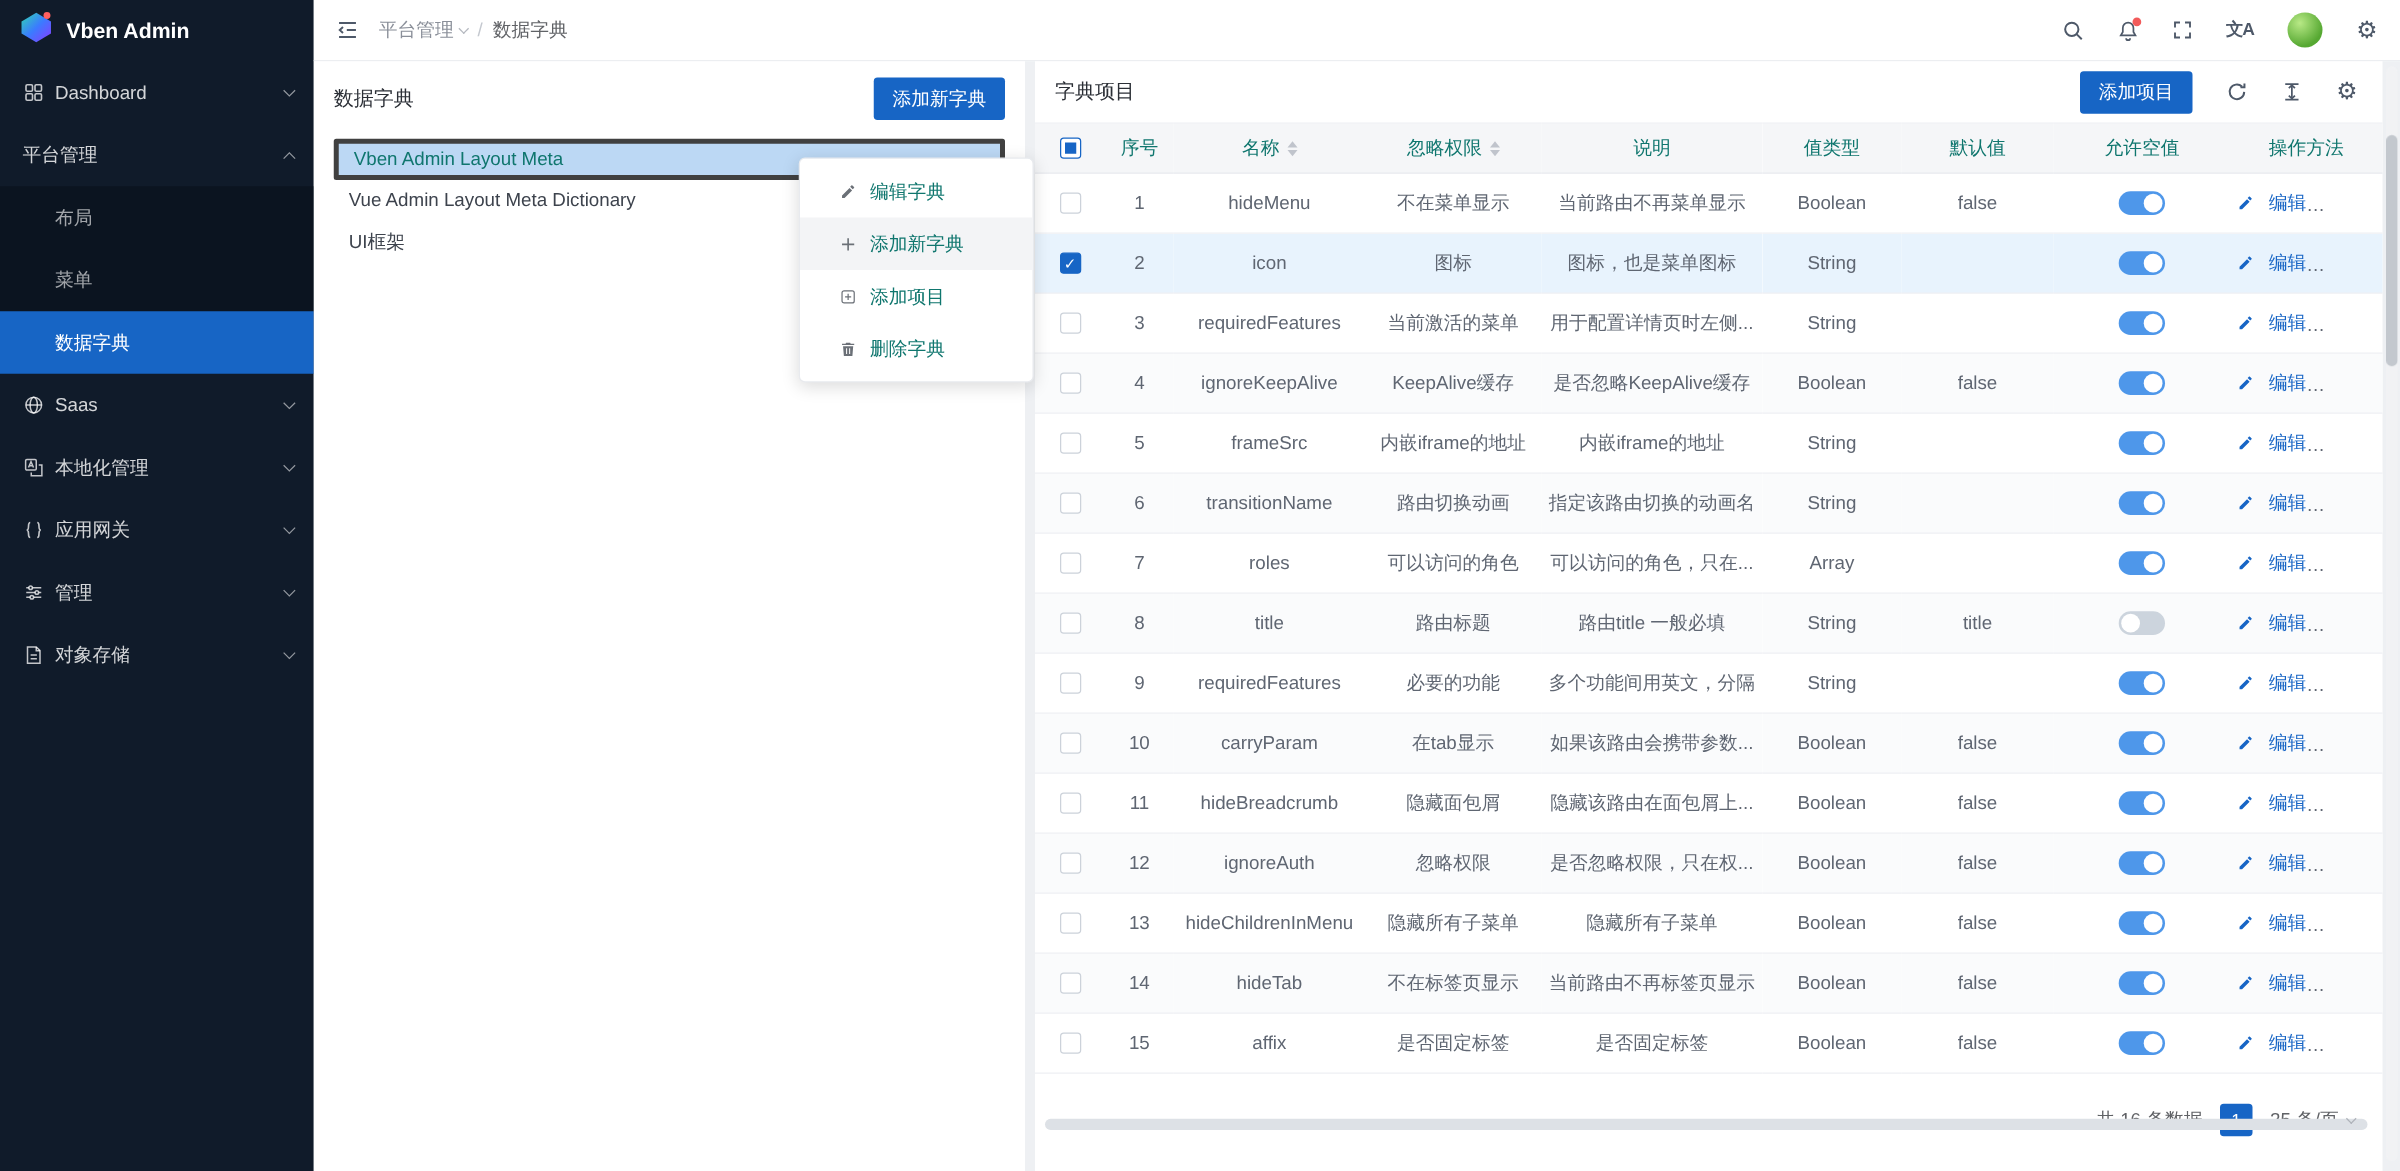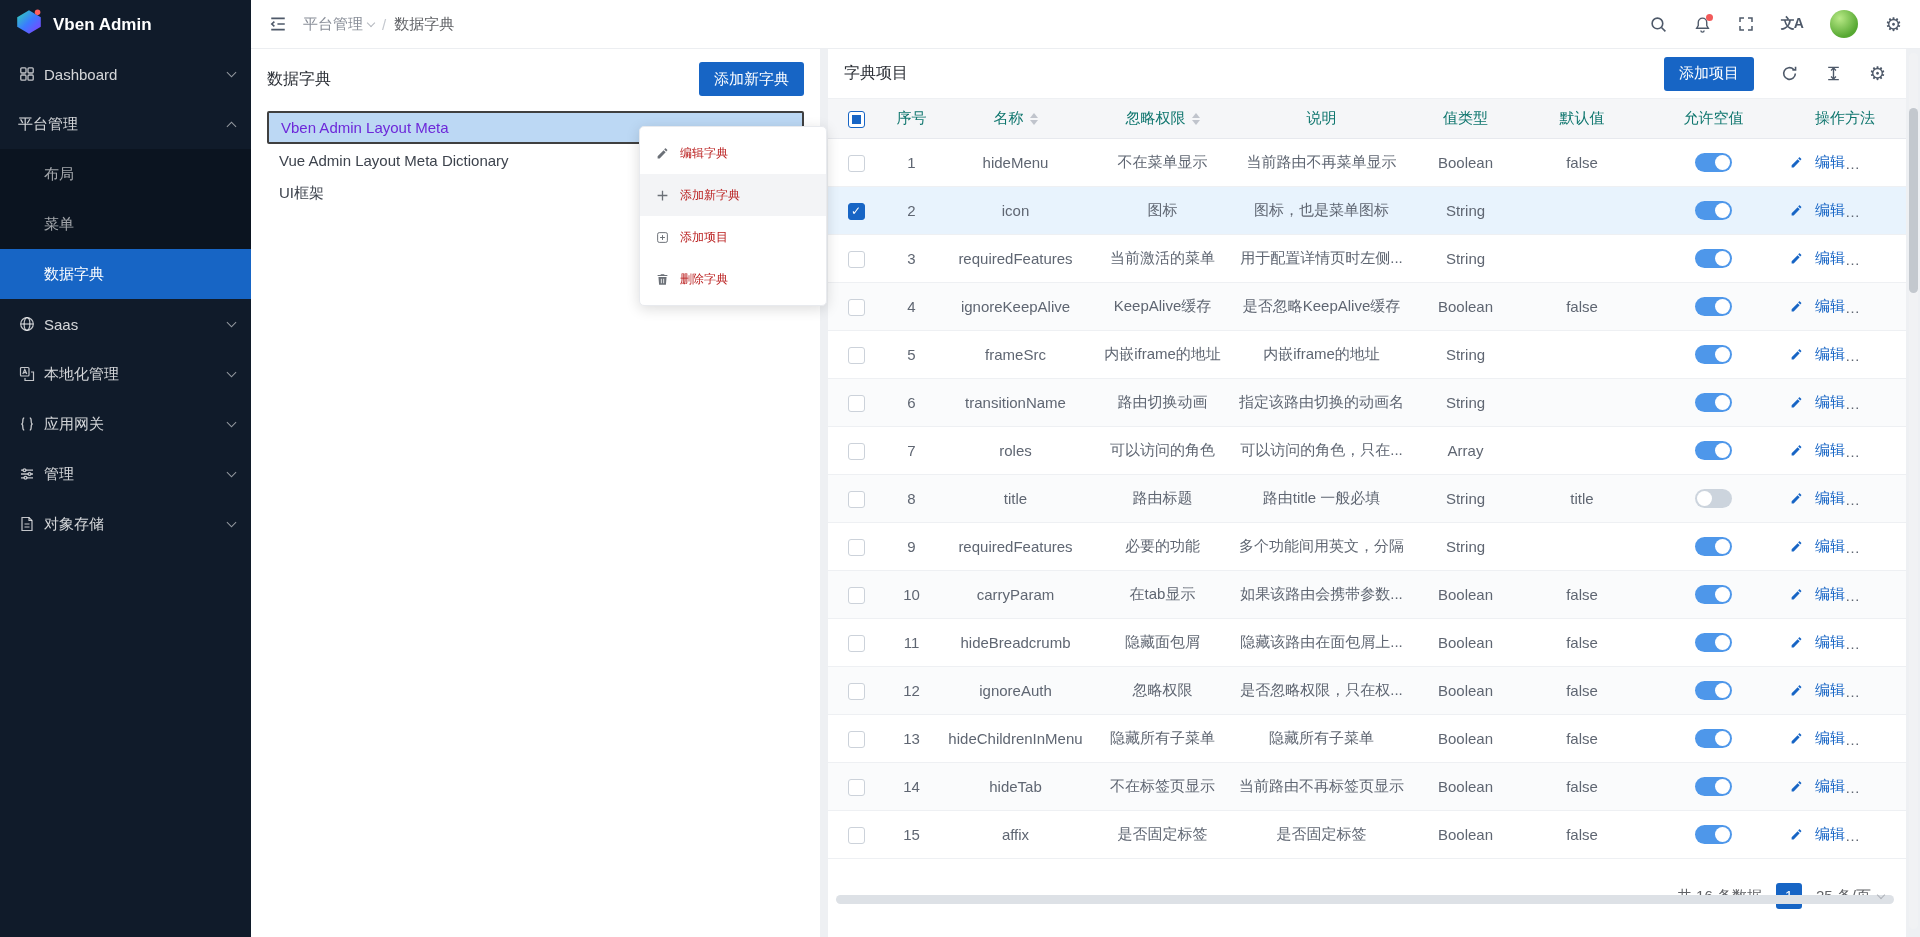--- a/index.html
+++ b/index.html
@@ -38,21 +38,21 @@
 
   
   .content{flex:1;display:flex;min-height:0;position:relative}
   .panel{background:#fff}
   .dict-panel{width:569px;flex-shrink:0;margin-right:8px;padding:0 16px;display:flex;flex-direction:column}
   .panel-head{height:60px;display:flex;align-items:center;justify-content:space-between;flex-shrink:0}
   .panel-title{font-size:16px;font-weight:500;color:#2b2f36}
   .btn-primary{height:34px;padding:0 15px;background:var(--primary,#1765c5);color:#fff;border:none;border-radius:3px;font-size:15px;font-family:inherit;cursor:pointer;white-space:nowrap}
   .dict-list{display:flex;flex-direction:column;margin-top:2px}
   .dict-item{height:33px;display:flex;align-items:center;padding:0 12px;font-size:15px;color:#3d434d;cursor:pointer;border-radius:2px;white-space:nowrap}
-  .dict-item.selected{background:var(--selected-item-bg,#bcd8f4);border:2px solid #404040;color:#6d28d9}
+  .dict-item.selected{background:var(--selected-item-bg,#bcd8f4);border:4px solid #404040;color:#0f766e}
 
   .items-panel{flex:1;margin-right:14px;display:flex;flex-direction:column;min-width:0}
   .items-panel .panel-head{height:49px;padding:0 20px 0 16px}
   .head-actions{display:flex;align-items:center;gap:27px;color:#4e5969}
 
   
   .table-wrap{position:relative;flex-shrink:0}
   table.grid{width:100%;border-collapse:collapse;table-layout:fixed}
   table.grid th{height:40px;background:#f5f6f8;border-bottom:1px solid #e7e9ee;border-top:1px solid #eef0f3;font-weight:500;font-size:15px;color:#0f766e;text-align:center;padding:0 4px;white-space:nowrap;overflow:hidden}
   table.grid td{height:48px;border-bottom:1px solid #eef0f3;font-size:15px;color:#5f6672;text-align:center;padding:0 6px;white-space:nowrap;overflow:hidden;text-overflow:ellipsis}
@@ -81,21 +81,21 @@
 
   .hscroll{position:absolute;left:8px;right:12px;top:797px;height:9px;background:#dde1e6;border-radius:5px;cursor:pointer}
 
   .pagination{display:flex;align-items:center;justify-content:flex-end;gap:14px;margin-top:24px;padding-right:22px;color:#606266;font-size:15px}
   .page{min-width:26px;height:26px;display:inline-flex;align-items:center;justify-content:center;background:var(--primary,#1765c5);color:#fff;border-radius:3px;font-size:14px;cursor:pointer}
   .psize{display:inline-flex;align-items:center;gap:7px;color:#606266;cursor:pointer}
   .psize .caret{width:6px;height:6px;border-right:1.4px solid #aeb2b9;border-bottom:1.4px solid #aeb2b9;transform:rotate(45deg);margin-top:-3px}
 
   
   .context-menu{position:fixed;left:639px;top:126px;width:188px;background:#fff;border:1px solid #e8eaee;border-radius:5px;box-shadow:0 3px 14px rgba(0,0,0,.14);padding:5px 0;z-index:50}
-  .menu-item{height:42px;display:flex;align-items:center;gap:11px;padding:0 16px;font-size:12px;color:#b91c1c;cursor:pointer}
+  .menu-item{height:42px;display:flex;align-items:center;gap:11px;padding:0 32px;font-size:15px;color:#0f766e;cursor:pointer}
   .menu-item.hover{background:#f3f4f6}
   .mi-icon{display:inline-flex;color:#6b7077}
 
   
   .vscroll{position:fixed;top:53px;bottom:8px;right:2px;width:9px;background:#f1f2f4;border-radius:5px}
   .vscroll .vthumb{position:absolute;top:55px;height:185px;width:9px;background:#c3c8ce;border-radius:5px;cursor:pointer}
 </style>
 </head>
 <body>
 

